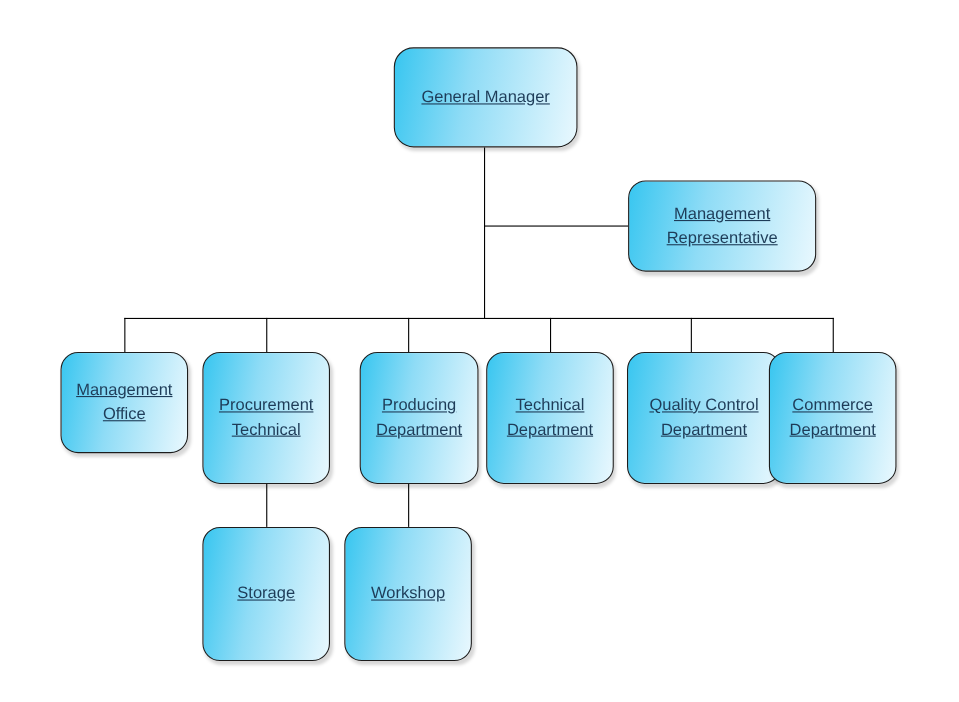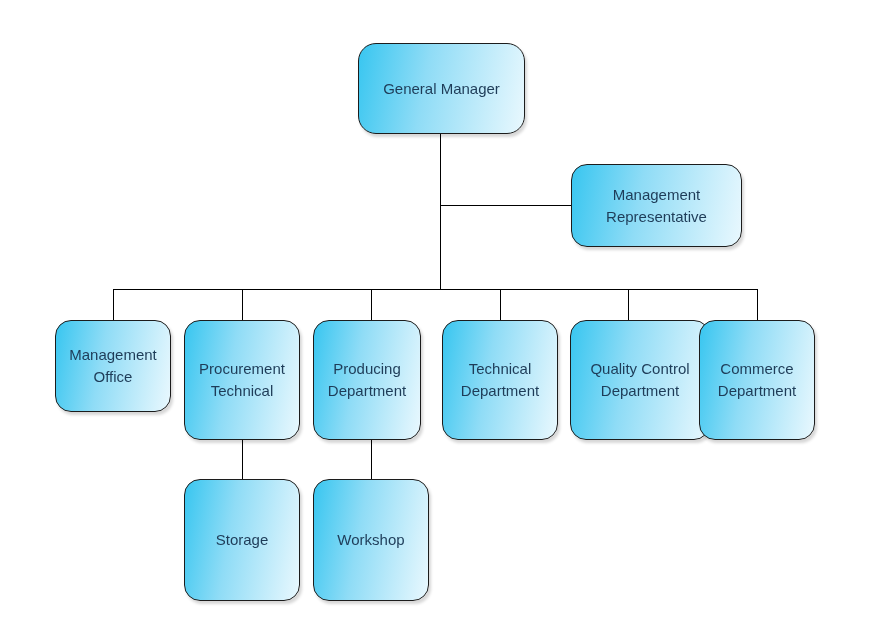--- a/index.html
+++ b/index.html
@@ -23,29 +23,30 @@
     background: linear-gradient(100deg, #38c6f0 0%, #8fdcf6 40%, #e9f8fe 100%);
     box-shadow: 2px 3px 3px rgba(0,0,0,0.16);
     display: flex;
     align-items: center;
     justify-content: center;
     text-align: center;
     color: #1e3c58;
     font-size: 15px;
     line-height: 22px;
     cursor: default;
+    text-decoration: underline;
   }
   .node .label { display: block; }
 
   
   .n-general-manager            { left: 358px; top: 43px;  width: 167px; height: 91px;  border-radius: 18px; }
   .n-management-representative  { left: 571px; top: 164px; width: 171px; height: 83px;  padding: 16px 12px; }
   .n-management-office          { left: 55px;  top: 320px; width: 116px; height: 92px; padding: 0 12px; }
   .n-procurement-department     { left: 184px; top: 320px; width: 116px; height: 120px; padding: 0 12px; }
-  .n-producing-department       { left: 313px; top: 320px; width: 108px; height: 120px; padding: 0 13px; }
+  .n-producing-department       { left: 327px; top: 320px; width: 108px; height: 120px; padding: 0 13px; }
   .n-technical-department       { left: 442px; top: 320px; width: 116px; height: 120px; padding: 0 13px; }
   .n-quality-control-department { left: 570px; top: 320px; width: 140px; height: 120px; padding: 0 14px; }
   .n-commerce-department        { left: 699px; top: 320px; width: 116px; height: 120px; padding: 0 13px; }
   .n-storage                    { left: 184px; top: 479px; width: 116px; height: 122px; padding: 0 12px; }
   .n-workshop                   { left: 313px; top: 479px; width: 116px; height: 122px; padding: 0 8px; }
 
   
   .line {
     position: absolute;
     background: #000000;

